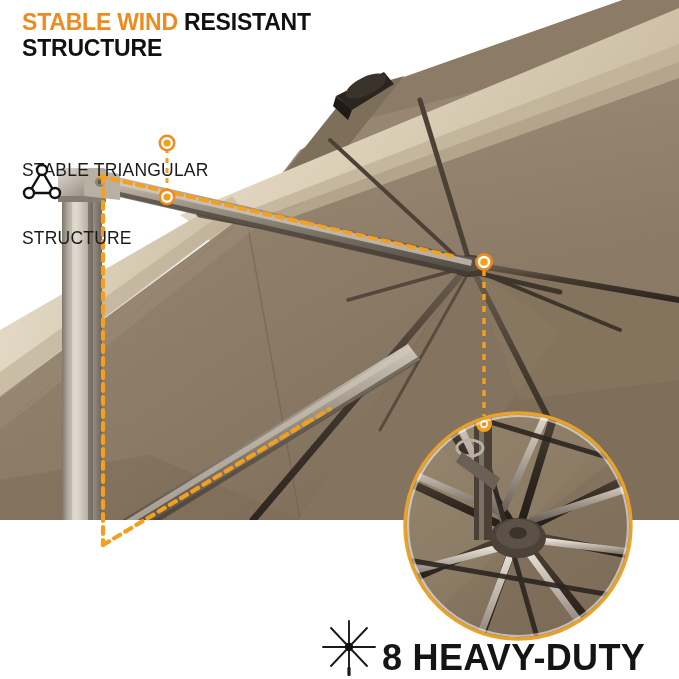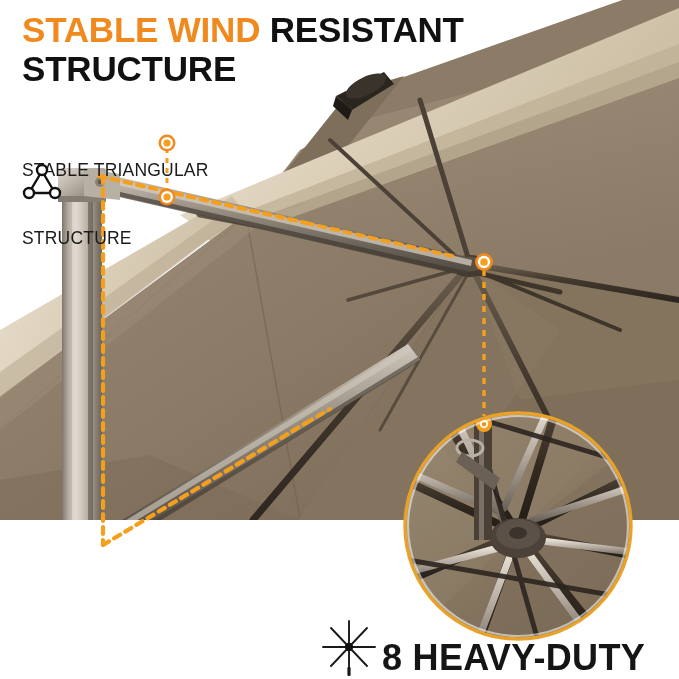--- a/index.html
+++ b/index.html
@@ -3,21 +3,21 @@
 <meta charset="utf-8">
 <style>
   html,body{margin:0;padding:0;background:#fff;}
   body{width:679px;height:679px;overflow:hidden;font-family:"Liberation Sans",sans-serif;}
   #stage{position:relative;width:679px;height:679px;background:#ffffff;overflow:hidden;}
 
   
   #headline{
     position:absolute;left:22px;top:10px;width:520px;
     font-family:"Liberation Sans",sans-serif;
-    font-weight:bold;font-size:35px;line-height:1.12;
+    font-weight:bold;font-size:23px;line-height:1.12;
     letter-spacing:-0.2px;color:#111111;z-index:40;
     text-transform:uppercase;white-space:pre-wrap;
   }
   #headline .hl-accent{color:#F08A1E;}
 
   
   #callout-tri{
     position:absolute;left:22px;top:113px;z-index:40;
     font-family:"Liberation Sans",sans-serif;
     font-weight:normal;font-size:17.5px;line-height:1.30;

